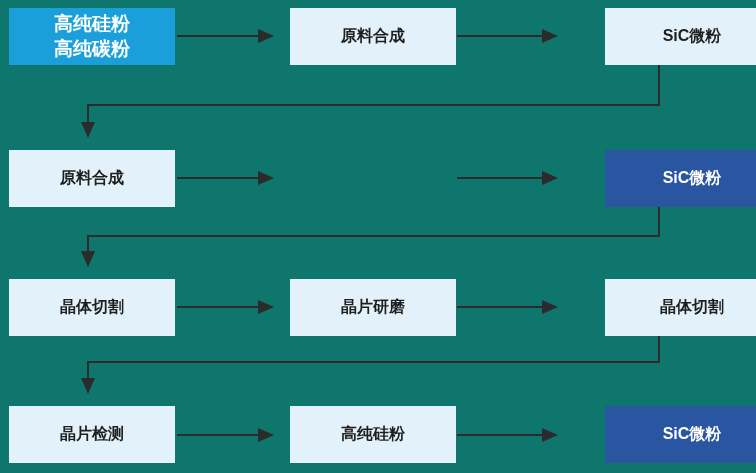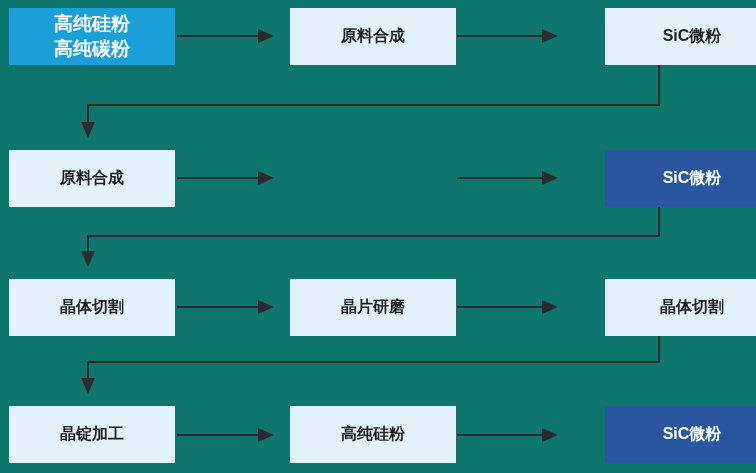--- a/index.html
+++ b/index.html
@@ -88,17 +88,17 @@
   <div class="box box--light c2 r1">原料合成</div>
   <div class="box box--light c3 r1">SiC微粉</div>
 
   <div class="box box--light c1 r2">原料合成</div>
   <div class="box box--dark c3 r2">SiC微粉</div>
 
   <div class="box box--light c2 r3">晶片研磨</div>
   <div class="box box--light c1 r3">晶体切割</div>
   <div class="box box--light c3 r3">晶体切割</div>
 
-  <div class="box box--light c1 r4">晶锭加工</div>
+  <div class="box box--light c1 r4">晶片检测</div>
   <div class="box box--light c2 r4">高纯硅粉</div>
   <div class="box box--dark c3 r4">SiC微粉</div>
 
 </div>
 
 </body></html>

